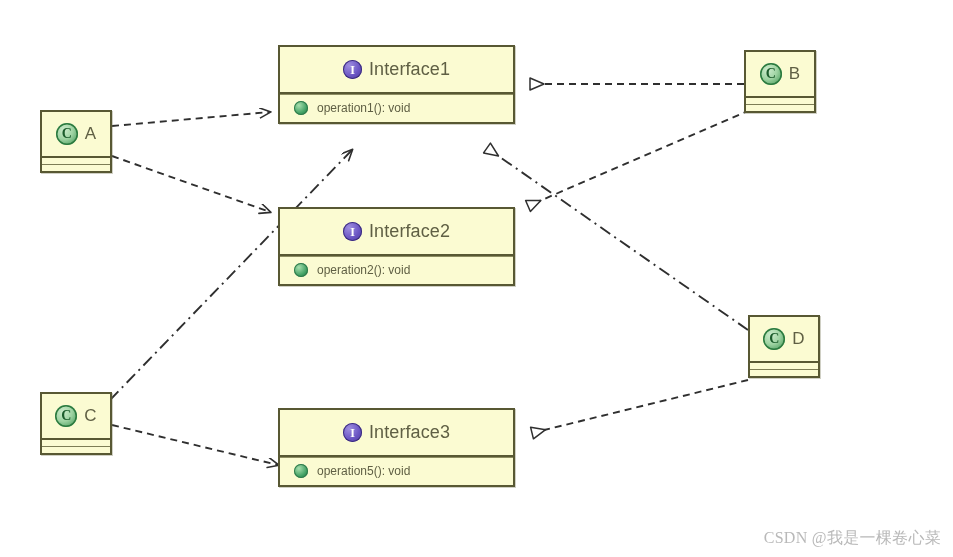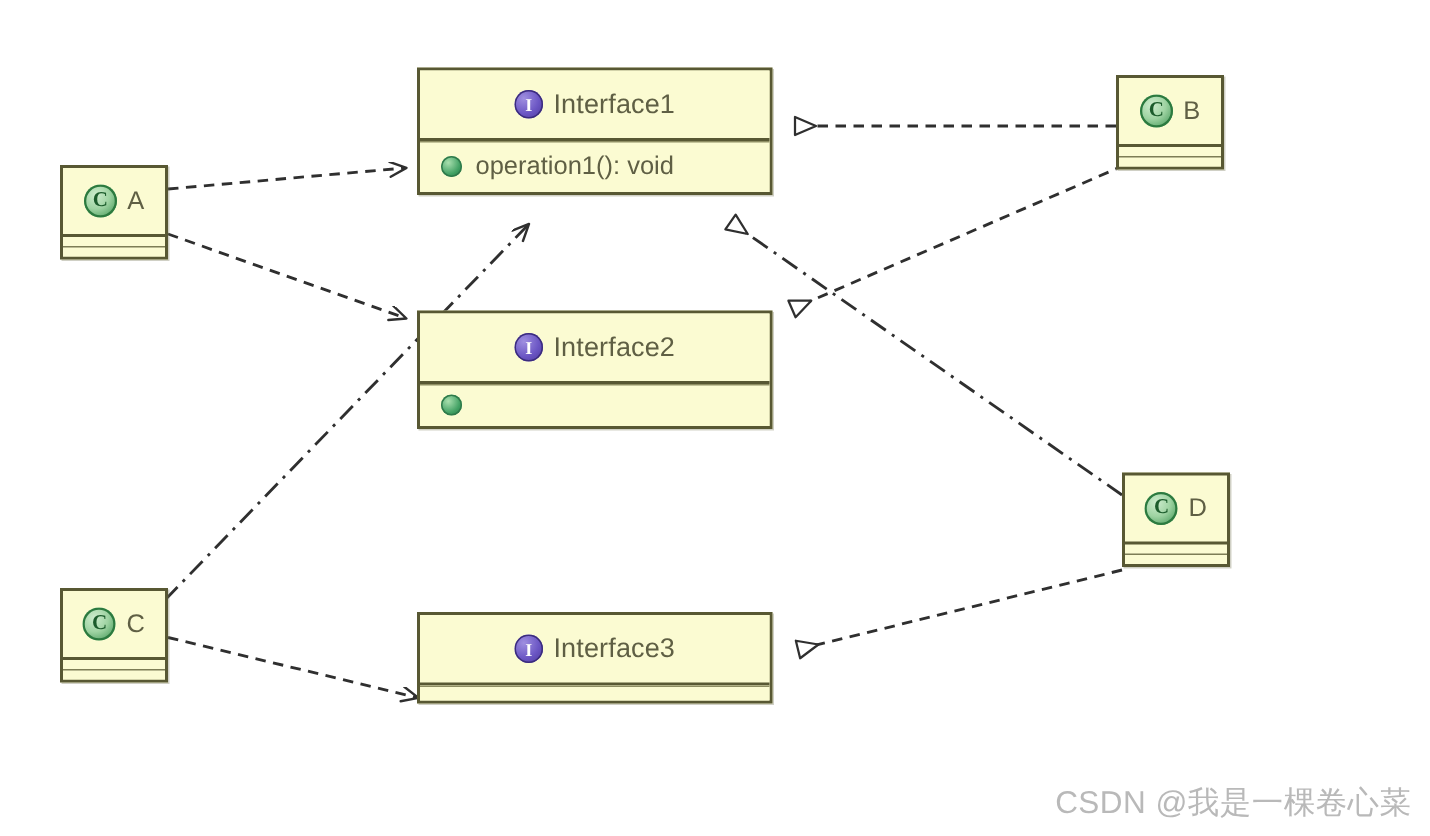--- a/index.html
+++ b/index.html
@@ -57,21 +57,21 @@
     background: #fbfbd2;
   }
   .op-row {
     display: flex;
     align-items: center;
     gap: 9px;
     padding: 2px 0 2px 14px;
     white-space: nowrap;
   }
   .op-text {
-    font-size: 17px;
+    font-size: 12px;
     color: #5f5f44;
     font-family: "Liberation Sans", sans-serif;
   }
 
   
   .icon-interface {
     width: 19px;
     height: 19px;
     border-radius: 50%;
     background: radial-gradient(circle at 33% 30%, #9f8fe0 0%, #6b56c4 55%, #4a3798 100%);
@@ -144,23 +144,23 @@
   }
   .cls-strip.second {
     border-top: 1px solid #7d7d55;
   }
 
   
   #watermark {
     position: absolute;
     right: 12px;
     bottom: 8px;
-    font-size: 21px;
+    font-size: 16px;
     color: #b9b9b9;
-    font-family: Liberation Sans, sans-serif;
+    font-family: Liberation Serif, serif;
     white-space: nowrap;
     letter-spacing: .3px;
   }
 </style>
 </head>
 <body>
 
 <div id="canvas">
 
   <svg id="edges" viewBox="0 0 953 557" width="953" height="557" xmlns="http://www.w3.org/2000/svg">
@@ -208,32 +208,37 @@
   <div class="iface" id="box-interface2" style="left:278px; top:207px; width:237px;">
     <div class="iface-header">
       <span class="icon-interface">
           <span>I</span>
         </span>
       <span class="iface-name">Interface2</span>
     </div>
     <div class="iface-body">
       <div class="op-row">
         <span class="icon-member"></span>
+        <span class="op-text">operation2(): void</span>
       </div>
     </div>
   </div>
 
   <div class="iface" id="box-interface3" style="left:278px; top:408px; width:237px;">
     <div class="iface-header">
       <span class="icon-interface">
           <span>I</span>
         </span>
       <span class="iface-name">Interface3</span>
     </div>
     <div class="iface-body">
+      <div class="op-row">
+        <span class="icon-member"></span>
+        <span class="op-text">operation5(): void</span>
+      </div>
     </div>
   </div>
 
   <div class="clsbox" id="box-classA" style="left:40px; top:110px; width:72px; height:63px;">
     <div class="cls-header">
       <span class="icon-class">
           <span>C</span>
         </span>
       <span class="cls-name">A</span>
     </div>

